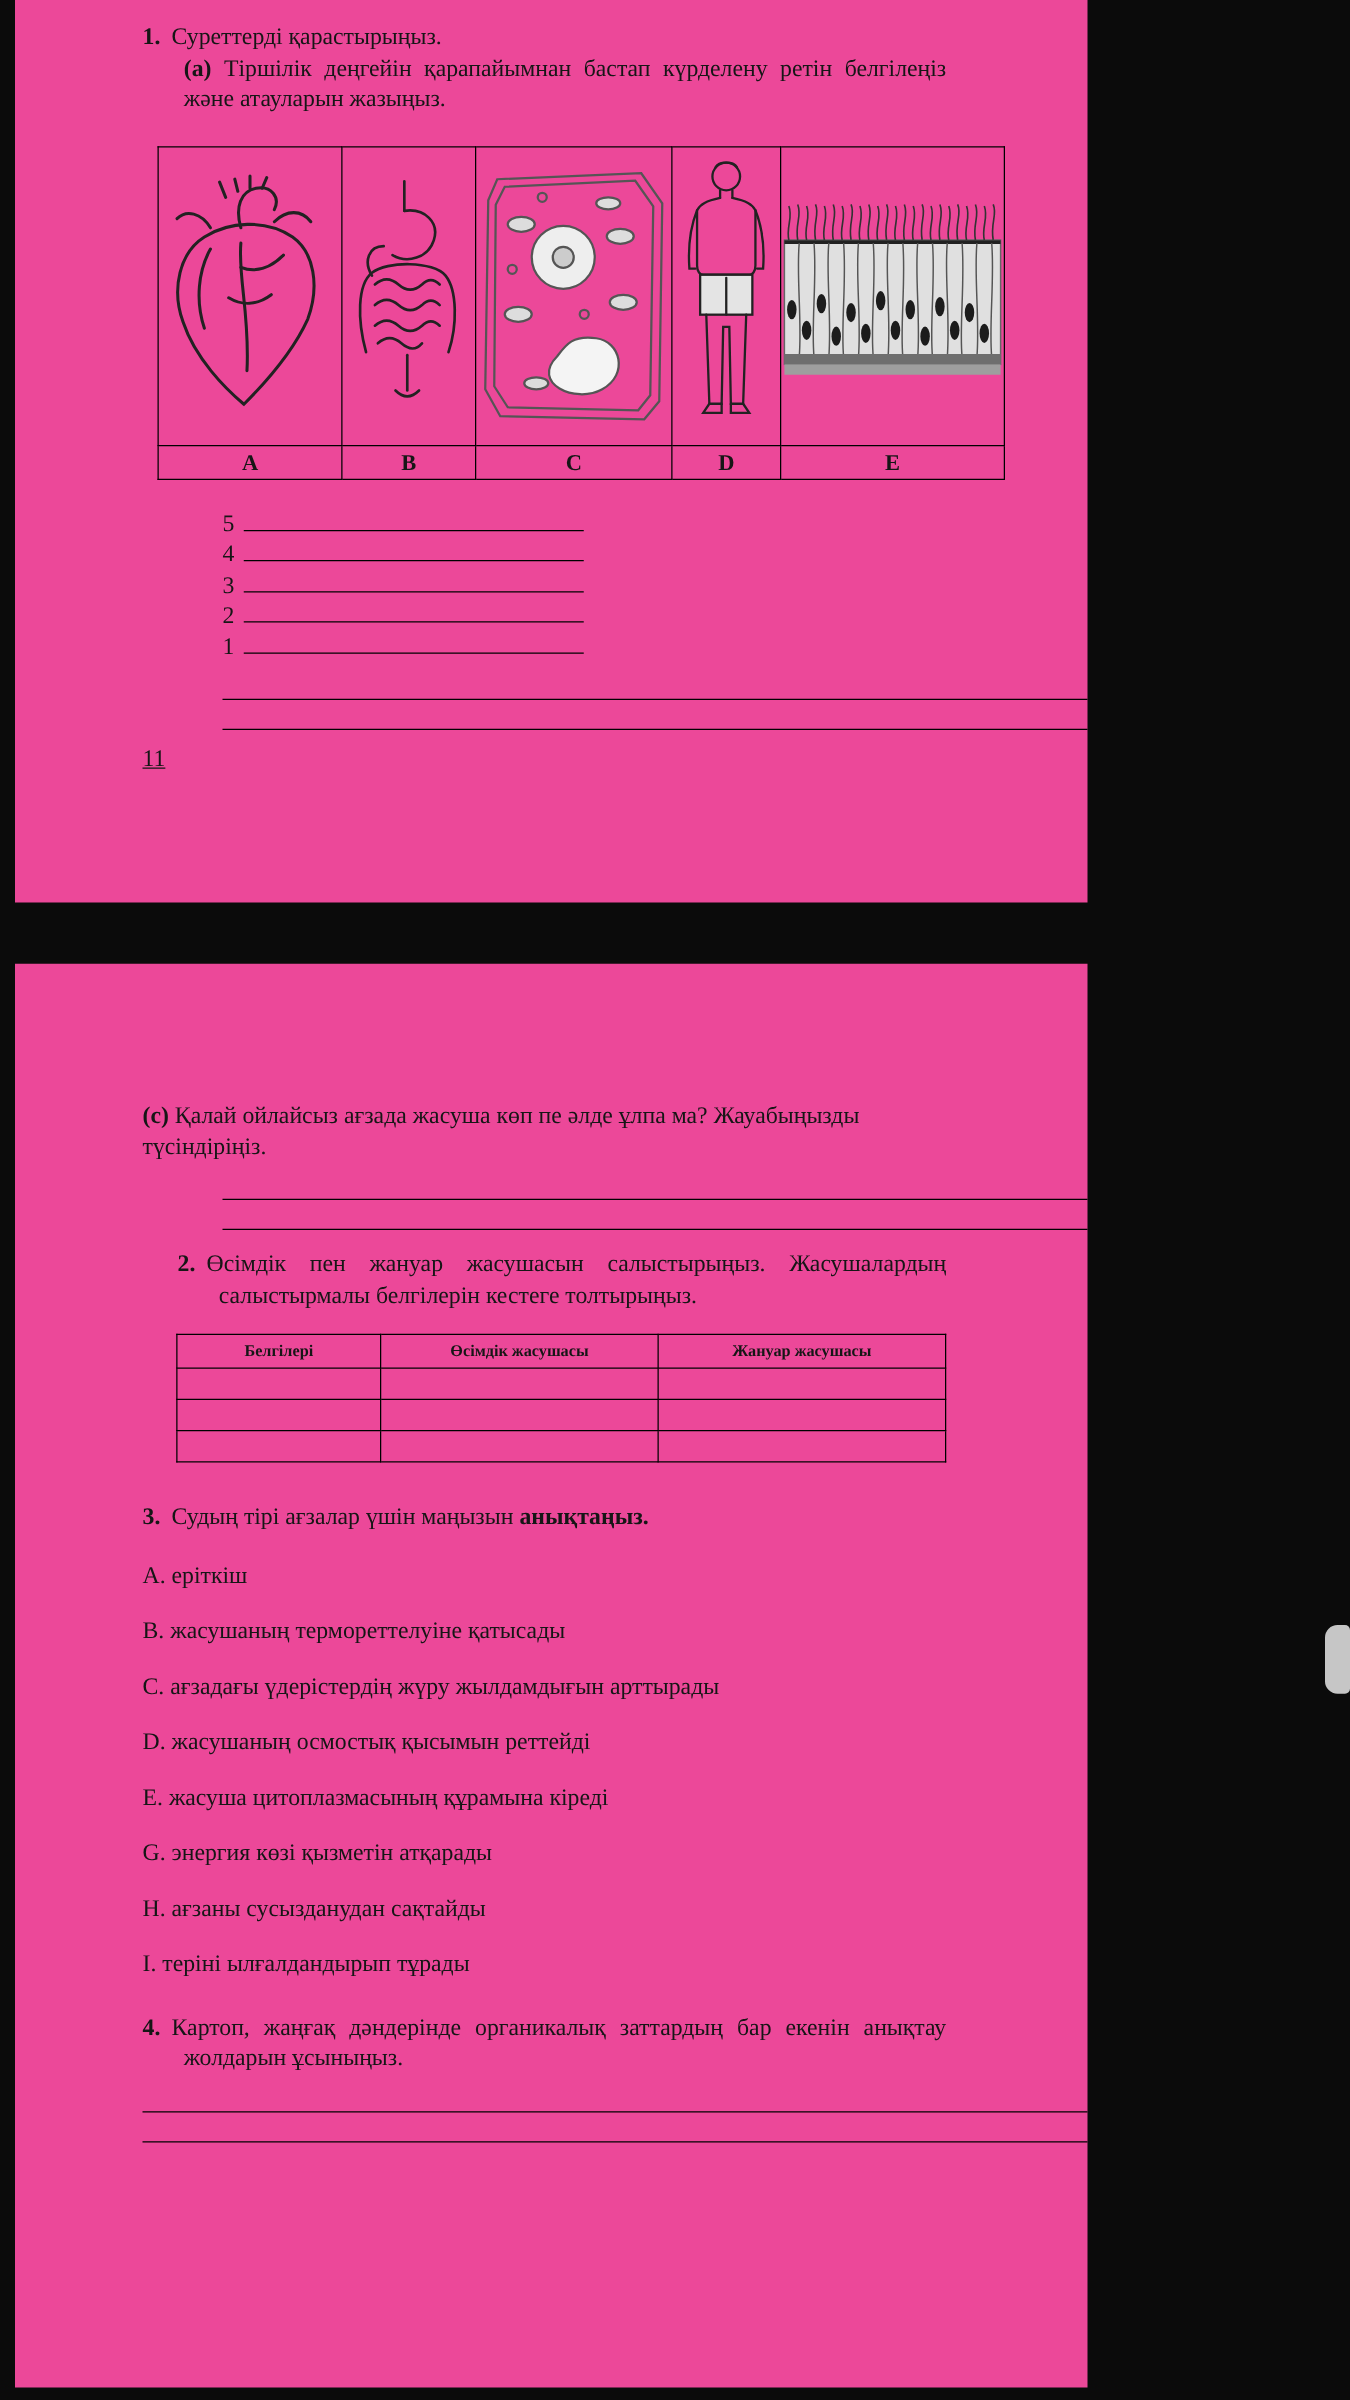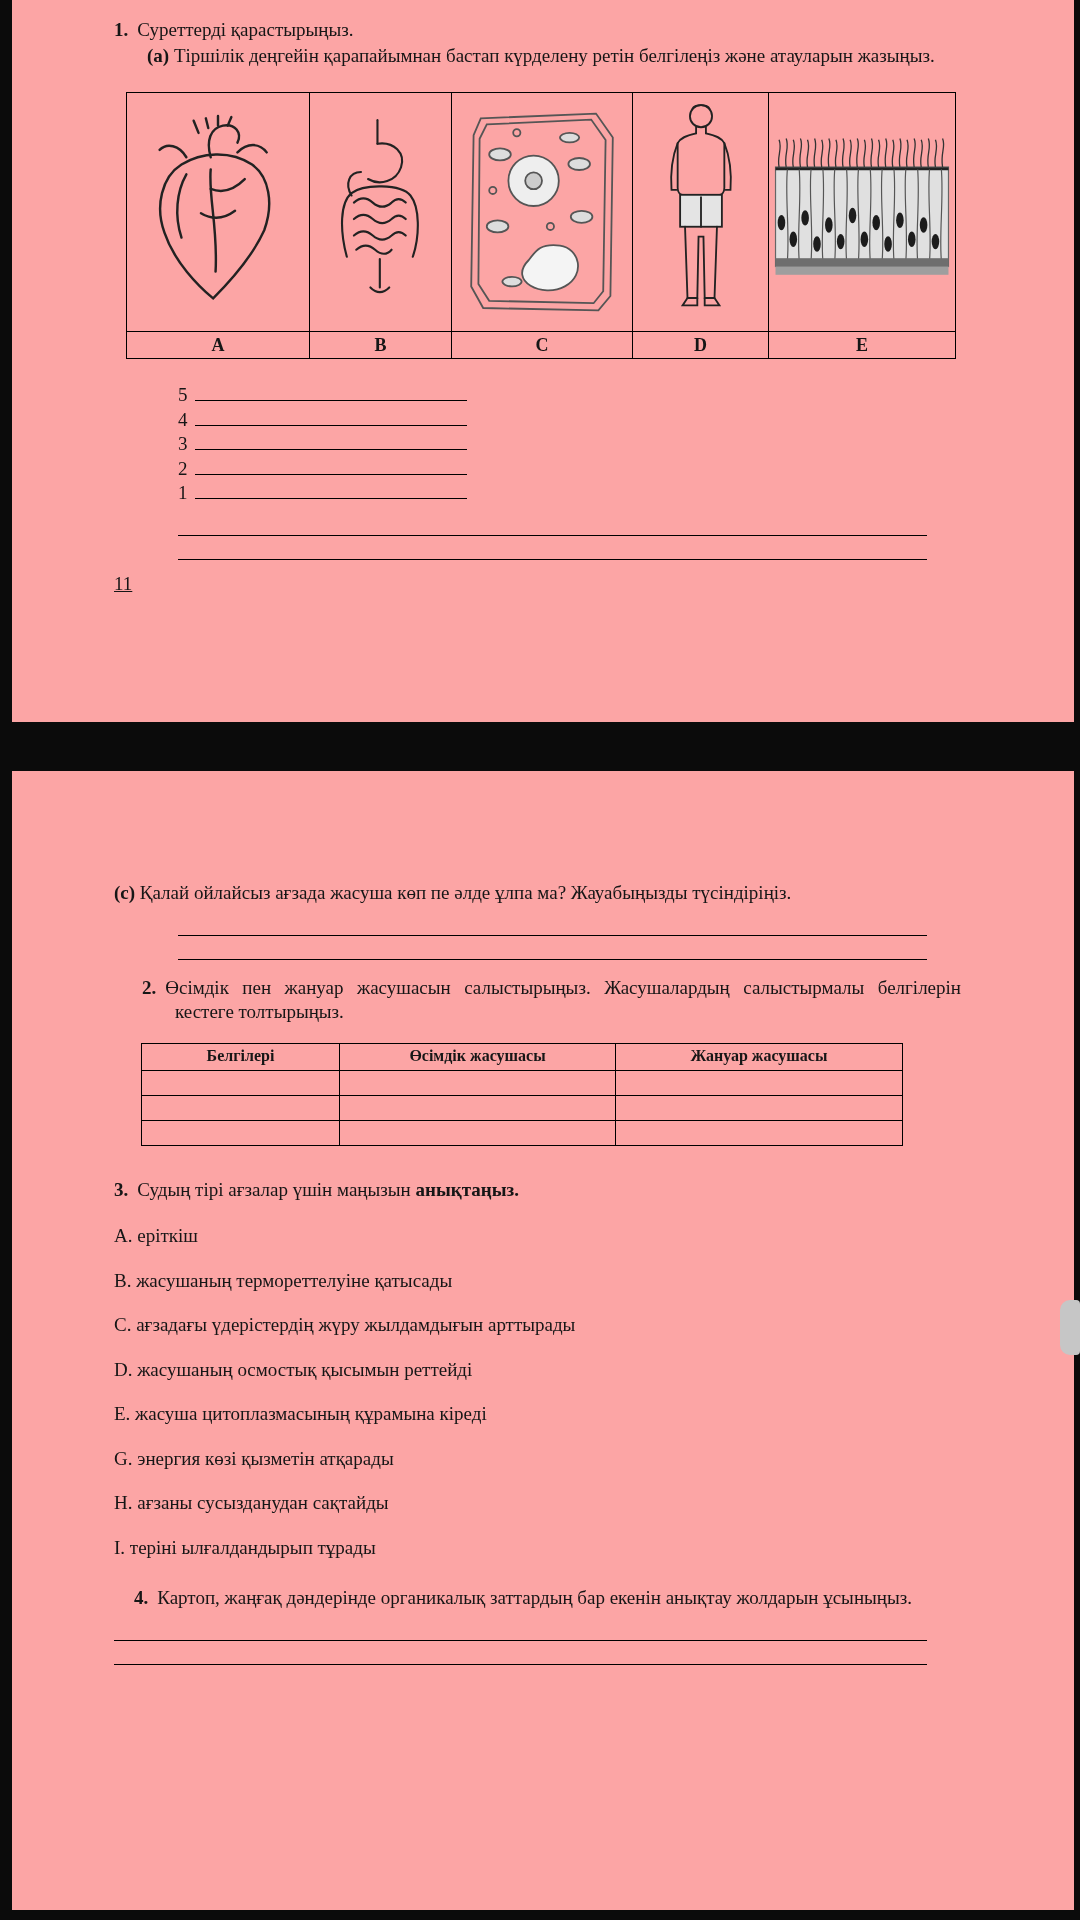--- a/index.html
+++ b/index.html
@@ -6,21 +6,21 @@
   html,body { width:1080px; height:1920px; overflow:hidden; }
   body {
     background:#0b0b0b;
     position:relative;
     font-family:"Liberation Serif","DejaVu Serif",serif;
     color:#161616;
     font-size:19px;
     line-height:24.5px;
   }
   .page {
-    position:absolute; left:12px; width:1062px; background:#fca5a5;
+    position:absolute; left:12px; width:858px; background:#ec4899;
     padding:0 113px 0 102px; overflow:hidden;
   }
   #page1 { top:0; height:722px; }
   #page2 { top:771px; height:1139px; }
   .bold { font-weight:bold; }
   .qnum { font-weight:bold; margin-right:9px; }
   .hang { padding-left:33px; text-indent:-33px; text-align:justify; }
   .a-para { margin-left:33px; text-align:justify; margin-top:1px; }
   .q1-line { margin-top:18px; }
 
@@ -42,26 +42,26 @@
   .uline-full { margin-left:0; width:813px; height:24px; border-bottom:1.5px solid #000; }
 
   .pageno { margin-top:12px; text-align:left;text-decoration:underline; }
 
   
   .qc-line { margin-top:110px; }
   .qc-ulines { margin-top:6px; }
   .q2-para { margin-top:16px;margin-left:28px; }
   .cmp-table { margin:18px 0 0 27px; table-layout:fixed; }
   .cmp-table td, .cmp-table th { border:1.5px solid #000; padding:0 6px; }
-  .cmp-table th { height:27px; font-size:16px; text-align:center; font-weight:bold; }
+  .cmp-table th { height:27px; font-size:13px; text-align:center; font-weight:bold; }
   .cmp-table td { height:25px; }
   .q3-line { margin-top:32px; }
   .options { margin-top:22px; }
   .option-line { height:24.5px;margin-top:20px; }
-  .q4-para { margin-top:26px;margin-left:20px; }
+  .q4-para { margin-top:26px; }
   .q4-ulines { margin-top:6px; }
 
   .svg-fig { display:block; margin:0 auto; }
 
   .scroll-thumb {
     position:absolute; right:0; top:1300px; width:20px; height:55px;
     background:#c6c6c6; border-radius:10px 4px 4px 10px;
   }
 </style>
 </head>

